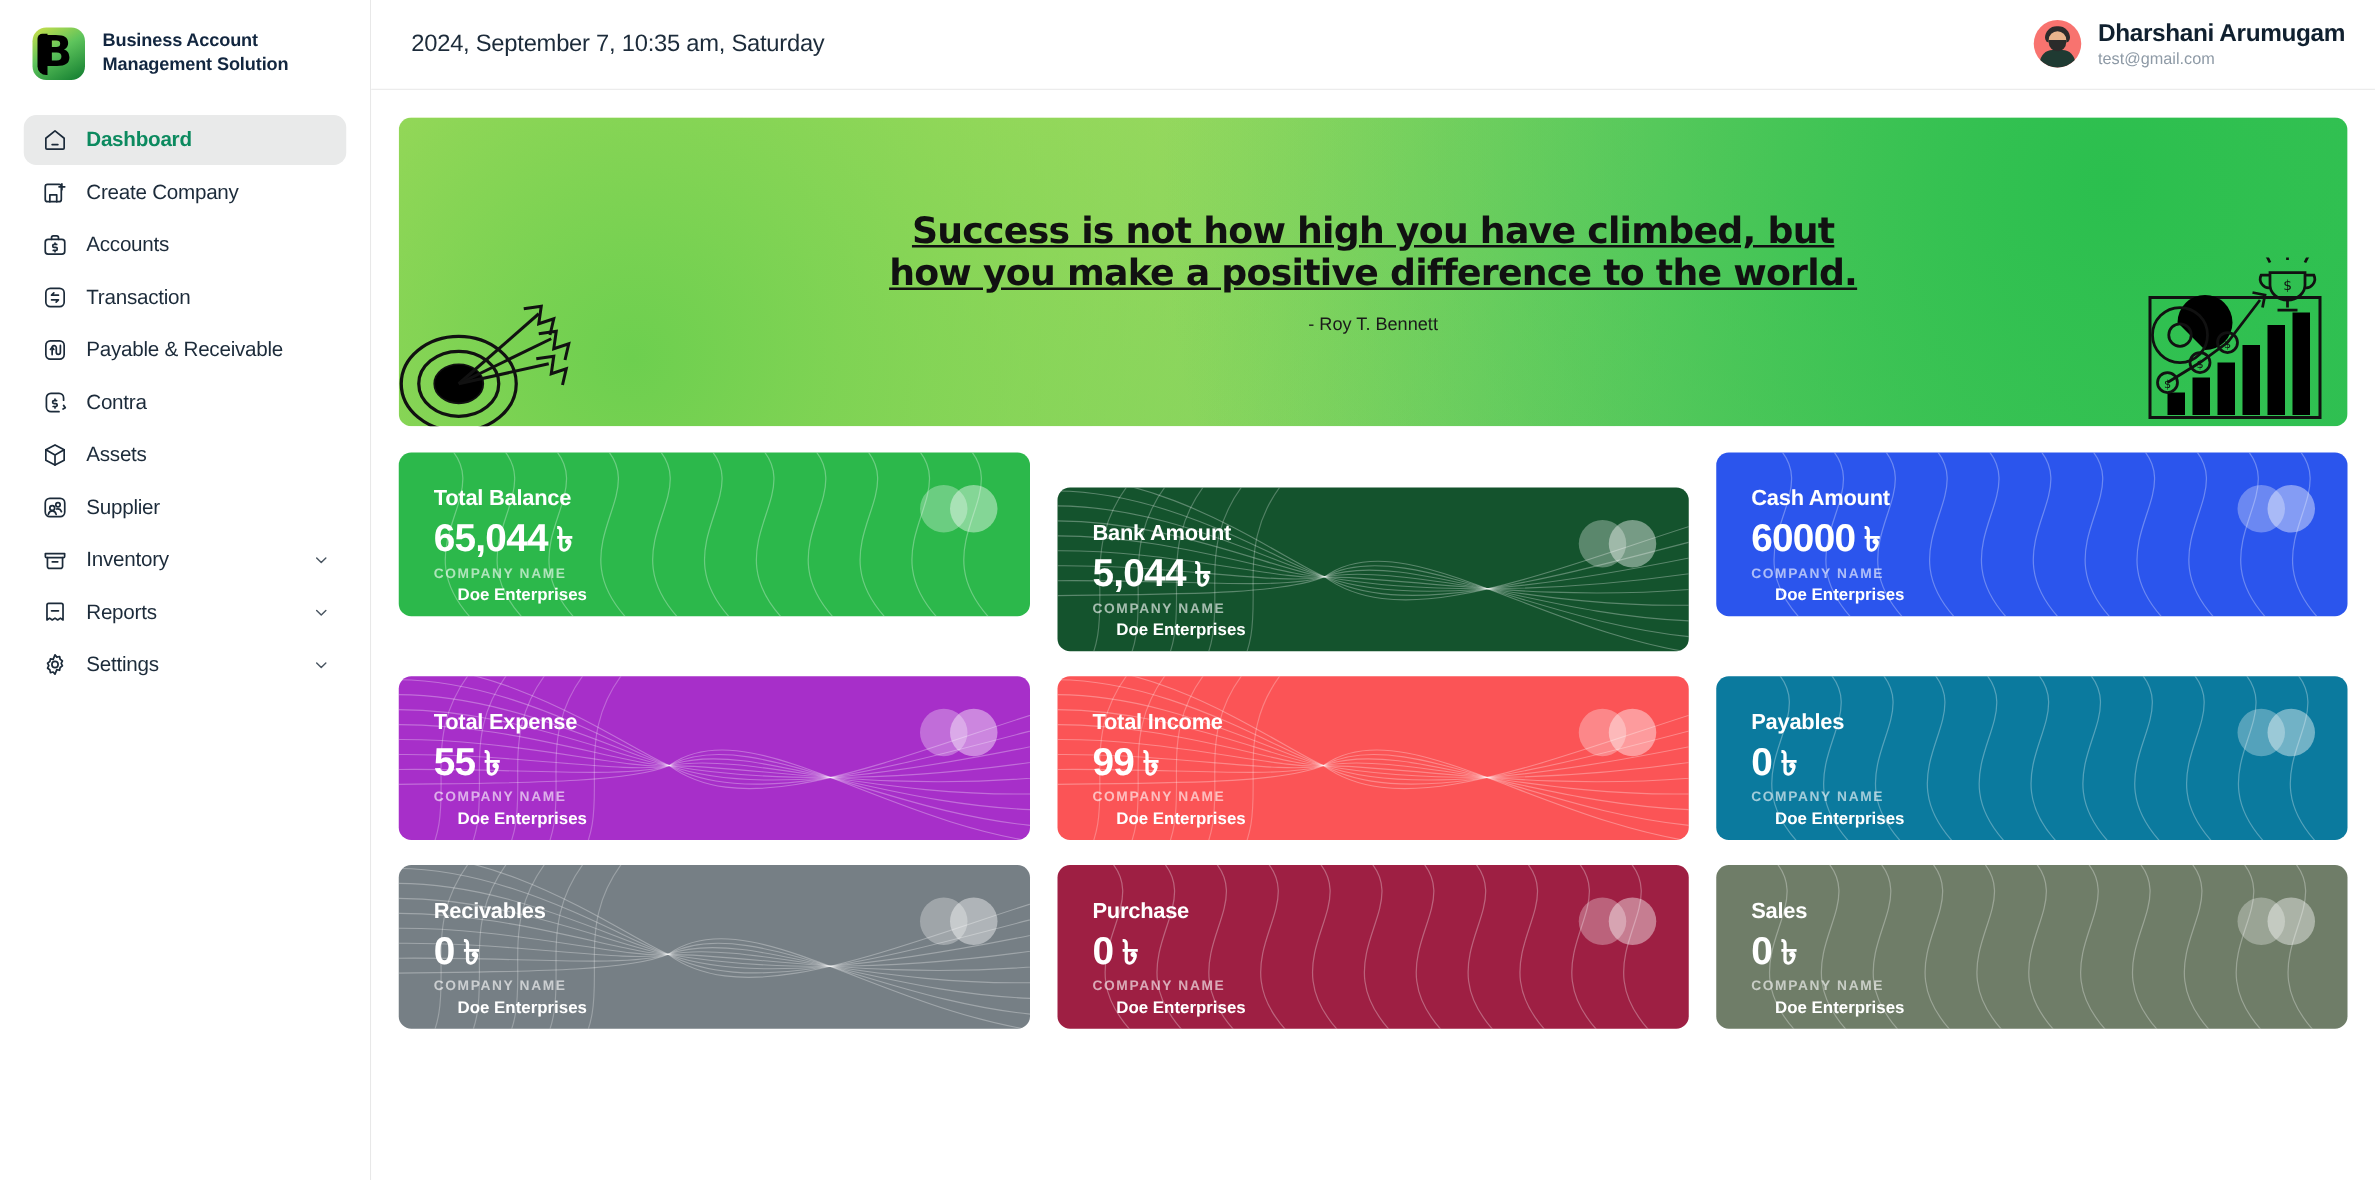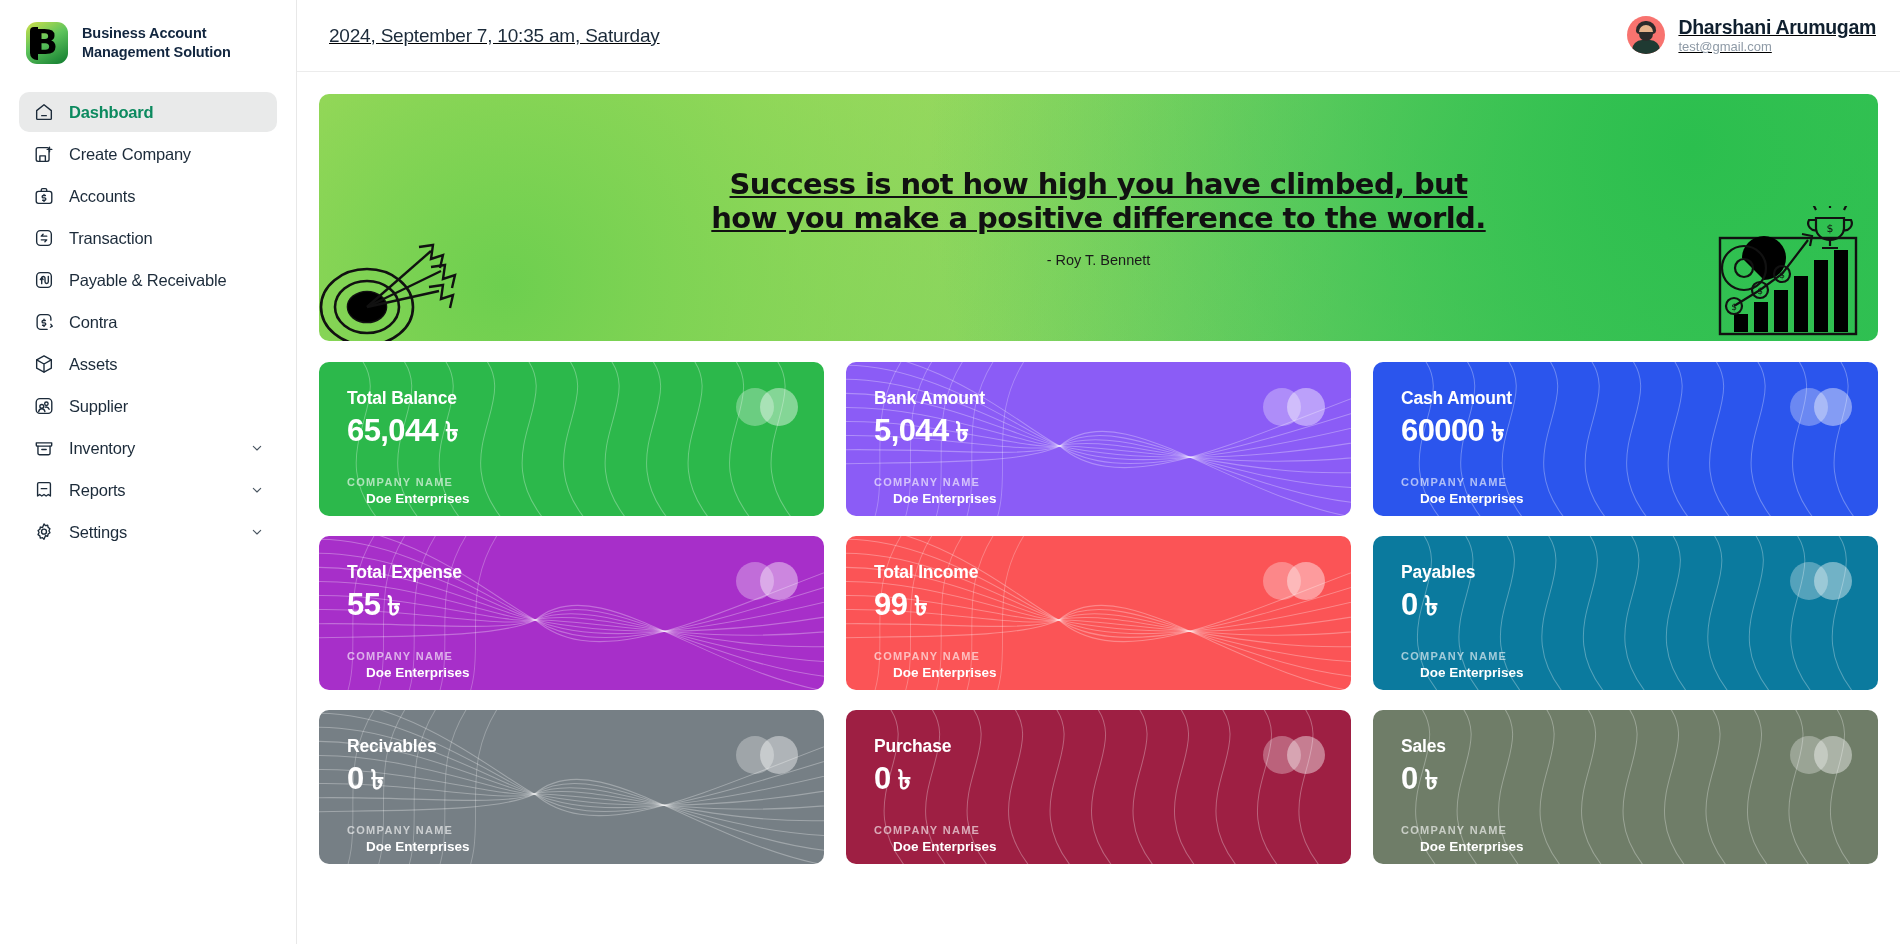--- a/index.html
+++ b/index.html
@@ -62,21 +62,20 @@
   .nav-item.active .ico svg { stroke: #0c8a5f; }
 
   
   .main { flex: 1; height: 944px; background: #ffffff; display: flex; flex-direction: column; }
   .topbar {
     height: 72px; min-height: 72px;
     display: flex; align-items: center; justify-content: space-between;
     padding: 0 24px 0 32px;
     border-bottom: 1px solid #ececec;
     background: #fff;
-    text-decoration: underline;
   }
   .datetime { font-size: 19px; color: #1c2b3a; letter-spacing: -0.2px; }
   .user { display: flex; align-items: flex-start; gap: 13px; }
   .avatar {
     width: 38px; height: 38px; border-radius: 50%;
     background: #f8736f; position: relative; overflow: hidden; flex: none;
   }
   .avatar .hair { position: absolute; left: 9px; top: 5px; width: 20px; height: 13px;
     background: #2b2b2b; border-radius: 10px 10px 4px 4px; }
   .avatar .face { position: absolute; left: 12px; top: 9px; width: 14px; height: 15px;
@@ -109,21 +108,21 @@
   .quote-author { margin-top: 17px; font-size: 14.5px; color: #1a1a1a; }
   .banner-art-left { position: absolute; left: 0px; bottom: -6px; width: 150px; height: 120px; z-index: 1; }
   .banner-art-right { position: absolute; right: 6px; bottom: 0px; width: 160px; height: 135px; z-index: 1; }
 
   
   .cards {
     display: grid; grid-template-columns: repeat(3, 1fr);
     gap: 20px 22px; margin-top: 21px;
   }
   .card {
-    height: 154px; border-radius: 10px; position: relative; overflow: hidden;
+    height: 131px; border-radius: 10px; position: relative; overflow: hidden;
     padding: 26px 28px 0 28px; color: #fff;
   }
   .card .pattern { position: absolute; inset: 0; z-index: 1; pointer-events: none; }
   .card .venn {
     position: absolute; right: 26px; top: 26px; width: 62px; height: 38px; z-index: 2;
   }
   .card .venn .c {
     position: absolute; top: 0; width: 38px; height: 38px; border-radius: 50%;
     background: rgba(255,255,255,0.30);
   }
@@ -385,21 +384,21 @@
             <div class="card-title">Total Balance</div>
             <div class="card-value">
               <span>65,044</span>
               <span class="taka">৳</span>
             </div>
             <div class="card-company">
               <div class="card-company-lbl">COMPANY NAME</div>
               <div class="card-company-val">Doe Enterprises</div>
             </div>
           </div>
-          <div class="card" style="background: #8b5cf6;">
+          <div class="card" style="background: #14532d; margin-top: 28px;">
             <div class="pattern"><svg viewBox="0 0 560 154" preserveAspectRatio="none" width="100%" height="100%">
                 <path d="M-20 -10 C 90 -20, 197 66, 237 84 C 307 138, 430 80, 580 30" fill="none" stroke="rgba(255,255,255,0.30)" stroke-width="1.05"></path>
                 <path d="M-20 4 C 90 -5, 197 70.5, 237 84 C 307 124.5, 430 87.5, 580 46" fill="none" stroke="rgba(255,255,255,0.30)" stroke-width="1.05"></path>
                 <path d="M-20 18 C 90 10, 197 75, 237 84 C 307 111, 430 95, 580 62" fill="none" stroke="rgba(255,255,255,0.30)" stroke-width="1.05"></path>
                 <path d="M-20 32 C 90 25, 197 79.5, 237 84 C 307 97.5, 430 102.5, 580 78" fill="none" stroke="rgba(255,255,255,0.30)" stroke-width="1.05"></path>
                 <path d="M-20 46 C 90 40, 197 84, 237 84 C 307 84, 430 110, 580 94" fill="none" stroke="rgba(255,255,255,0.30)" stroke-width="1.05"></path>
                 <path d="M-20 60 C 90 55, 197 88.5, 237 84 C 307 70.5, 430 117.5, 580 110" fill="none" stroke="rgba(255,255,255,0.30)" stroke-width="1.05"></path>
                 <path d="M-20 74 C 90 70, 197 93, 237 84 C 307 57, 430 125, 580 126" fill="none" stroke="rgba(255,255,255,0.30)" stroke-width="1.05"></path>
                 <path d="M-20 88 C 90 85, 197 97.5, 237 84 C 307 43.5, 430 132.5, 580 142" fill="none" stroke="rgba(255,255,255,0.30)" stroke-width="1.05"></path>
                 <path d="M-20 102 C 90 100, 197 102, 237 84 C 307 30, 430 140, 580 158" fill="none" stroke="rgba(255,255,255,0.30)" stroke-width="1.05"></path>

